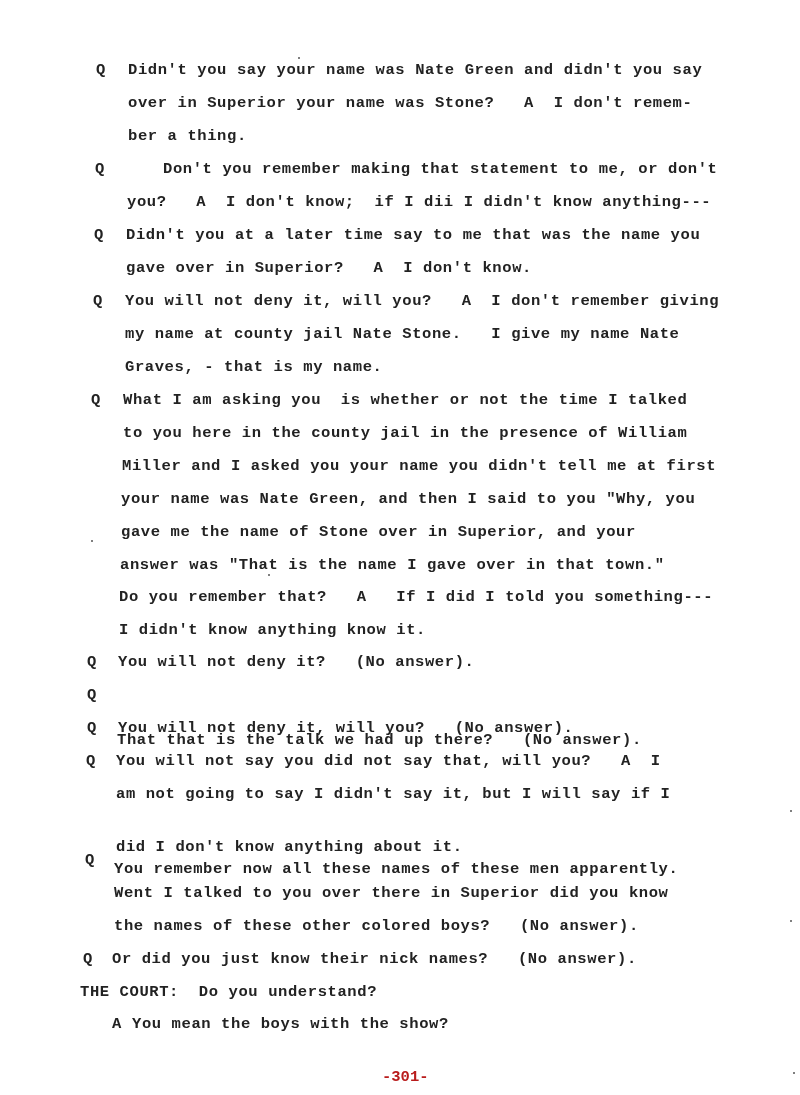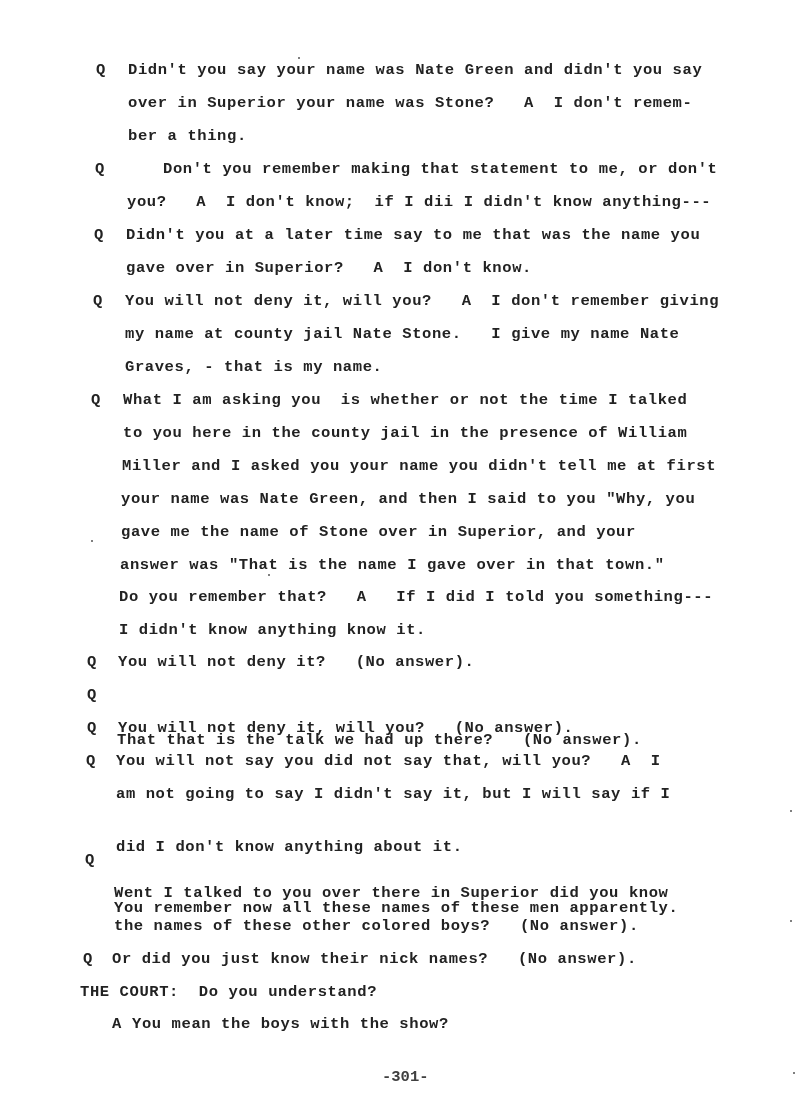--- a/index.html
+++ b/index.html
@@ -37,21 +37,21 @@
       line-height: 20px;
       font-weight: bold;
       color: #222;
     }
     .page-number {
       position: absolute;
       left: 382px;
       top: 1068px;
       font-size: 15.5px;
       font-weight: bold;
-      color: #404040;
+      color: #b91c1c;
     }
     .speck {
       position: absolute;
       width: 2px;
       height: 2px;
       background: #555;
       border-radius: 1px;
     }
   </style>
 </head>
@@ -95,21 +95,21 @@
 
   <span class="marker" style="left:87px;top:718px;">Q</span>
   <div class="line" style="left:117px;top:718px;margin-top:12px;">That that is the talk we had up there?   (No answer).</div>
 
   <span class="marker" style="left:86px;top:751px;">Q</span>
   <div class="line" style="left:116px;top:751px;">You will not say you did not say that, will you?   A  I</div>
   <div class="line" style="left:116px;top:784px;">am not going to say I didn't say it, but I will say if I</div>
   <div class="line" style="left:116px;top:817px;margin-top:20px;">did I don't know anything about it.</div>
 
   <span class="marker" style="left:85px;top:850px;">Q</span>
-  <div class="line" style="left:114px;top:898px;">You remember now all these names of these men apparently.</div>
+  <div class="line" style="left:114px;top:859px;">You remember now all these names of these men apparently.</div>
   <div class="line" style="left:114px;top:883px;">Went I talked to you over there in Superior did you know</div>
   <div class="line" style="left:114px;top:916px;">the names of these other colored boys?   (No answer).</div>
 
   <span class="marker" style="left:83px;top:949px;">Q</span>
   <div class="line" style="left:112px;top:949px;">Or did you just know their nick names?   (No answer).</div>
 
   <div class="line" style="left:80px;top:982px;">THE COURT:  Do you understand?</div>
 
   <span class="marker" style="left:112px;top:1014px;">A</span>
   <div class="line" style="left:132px;top:1014px;">You mean the boys with the show?</div>

